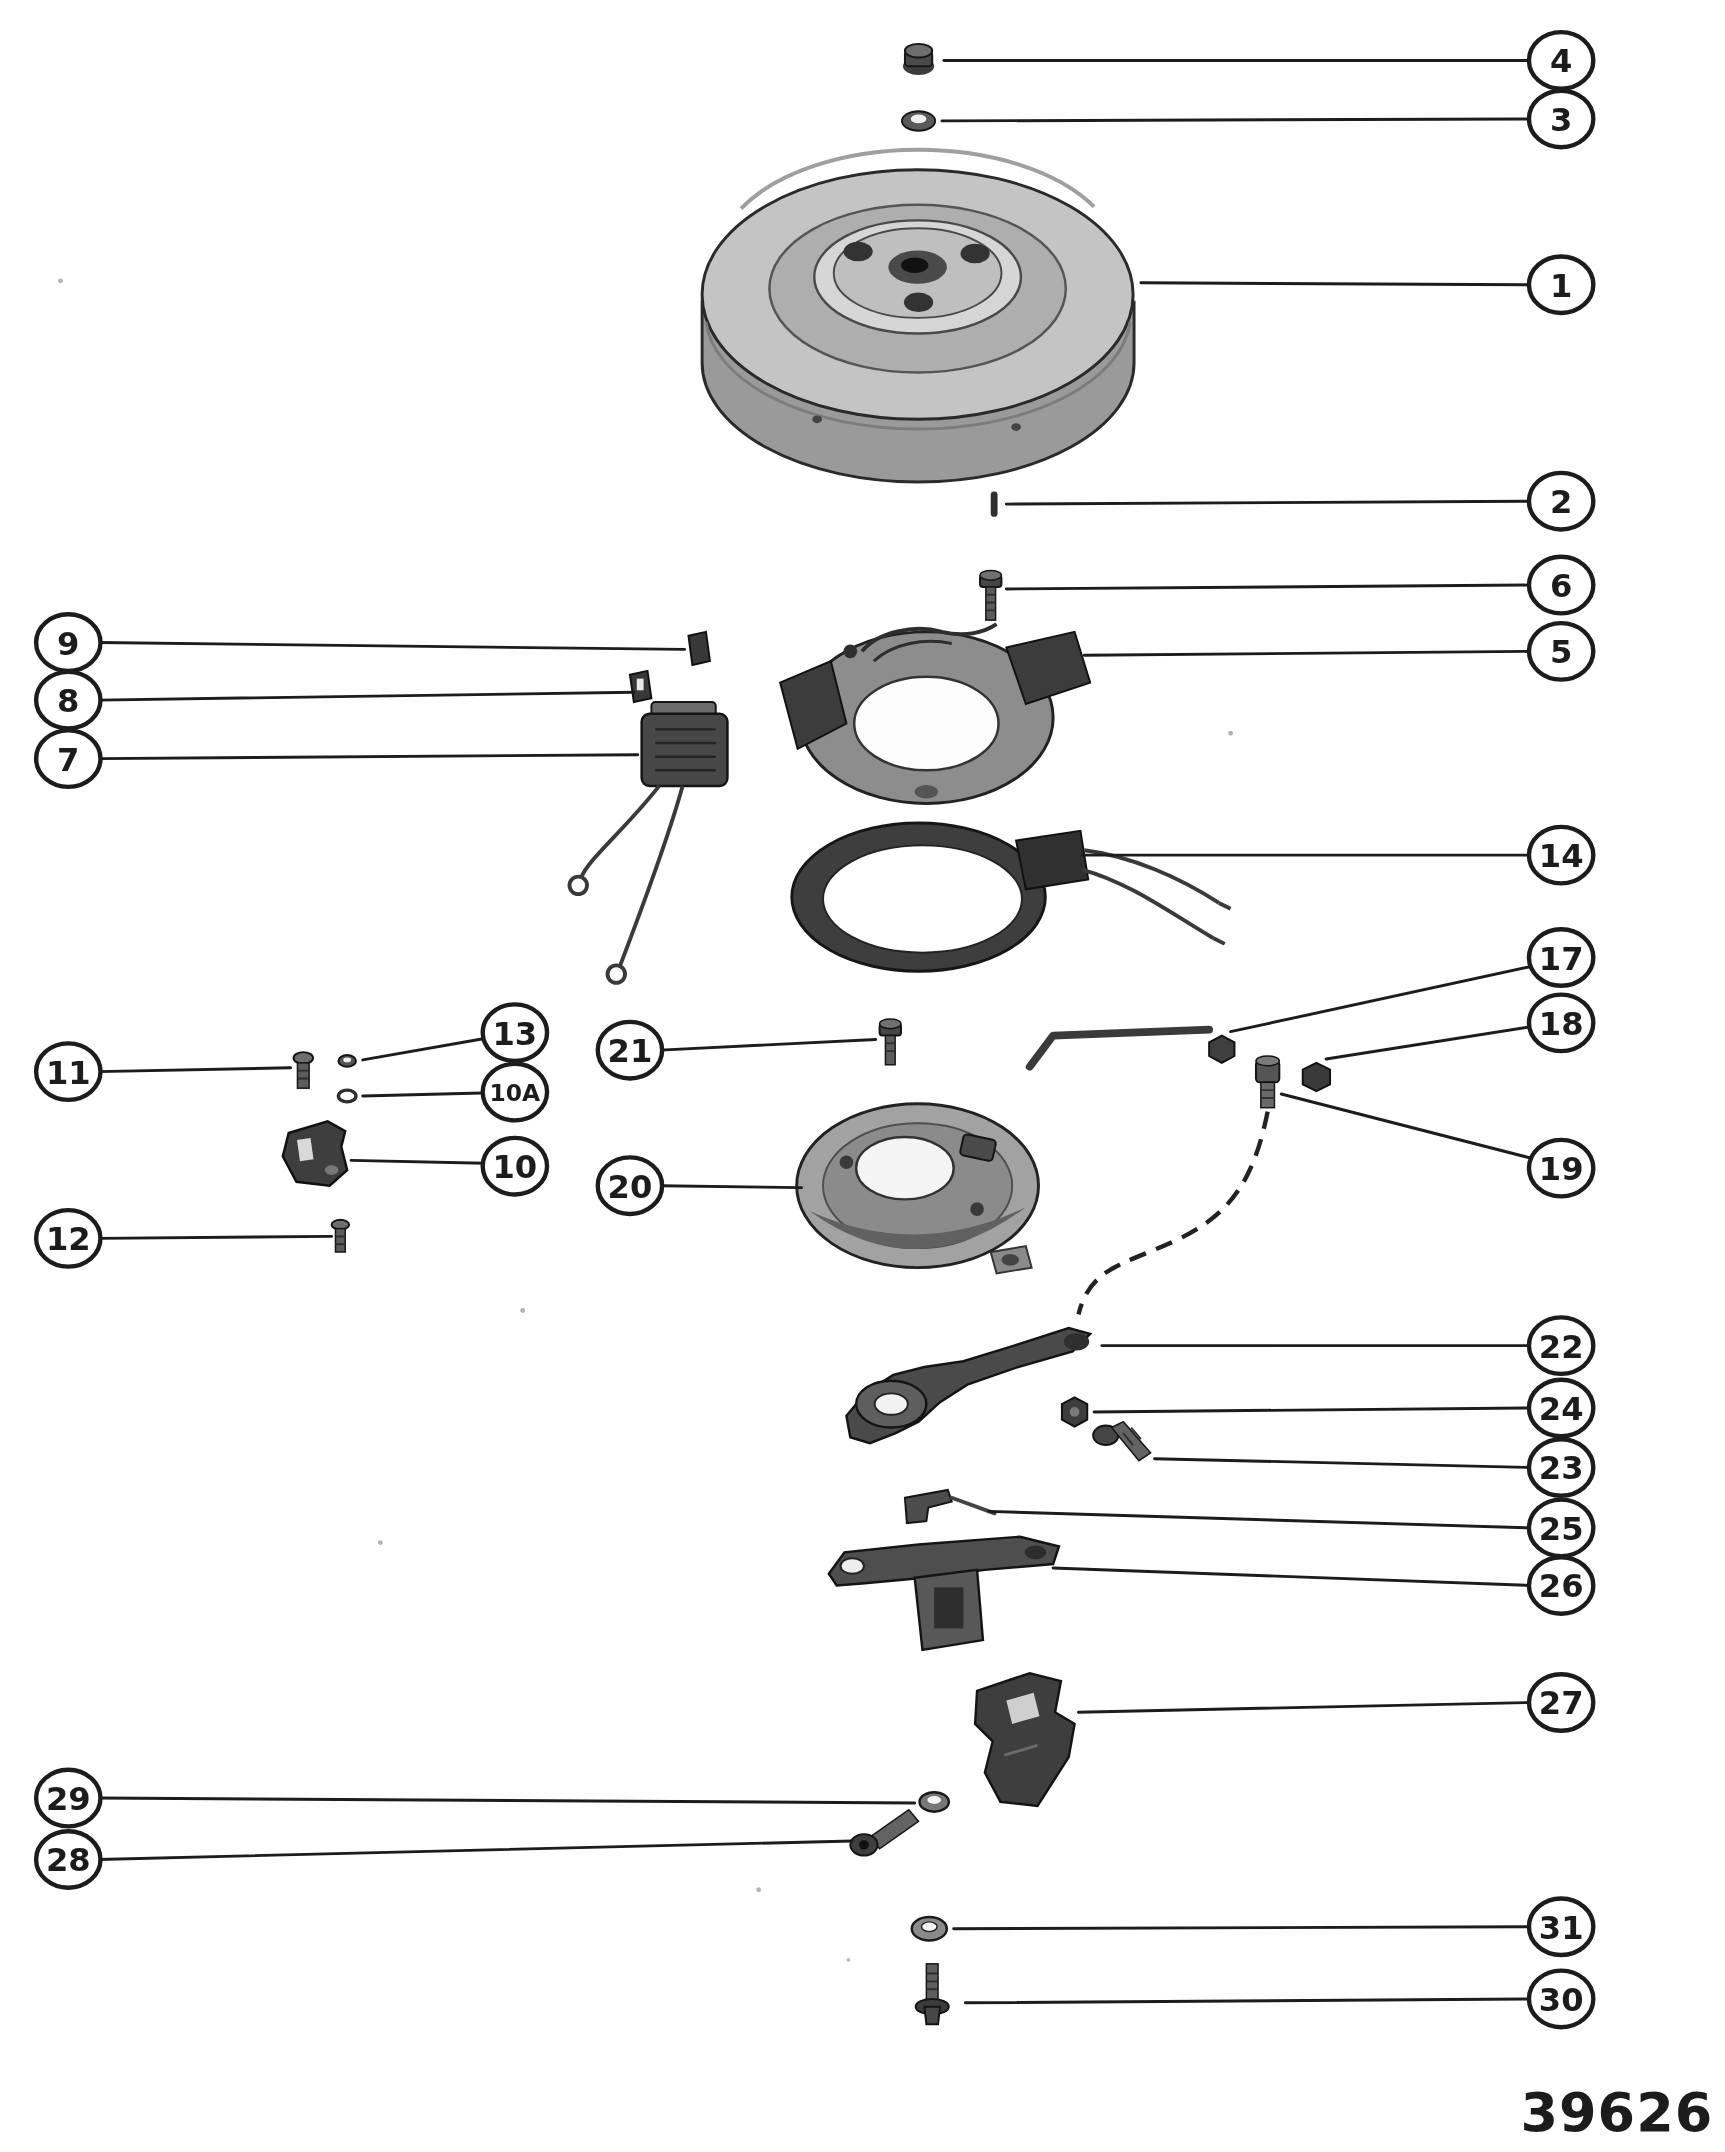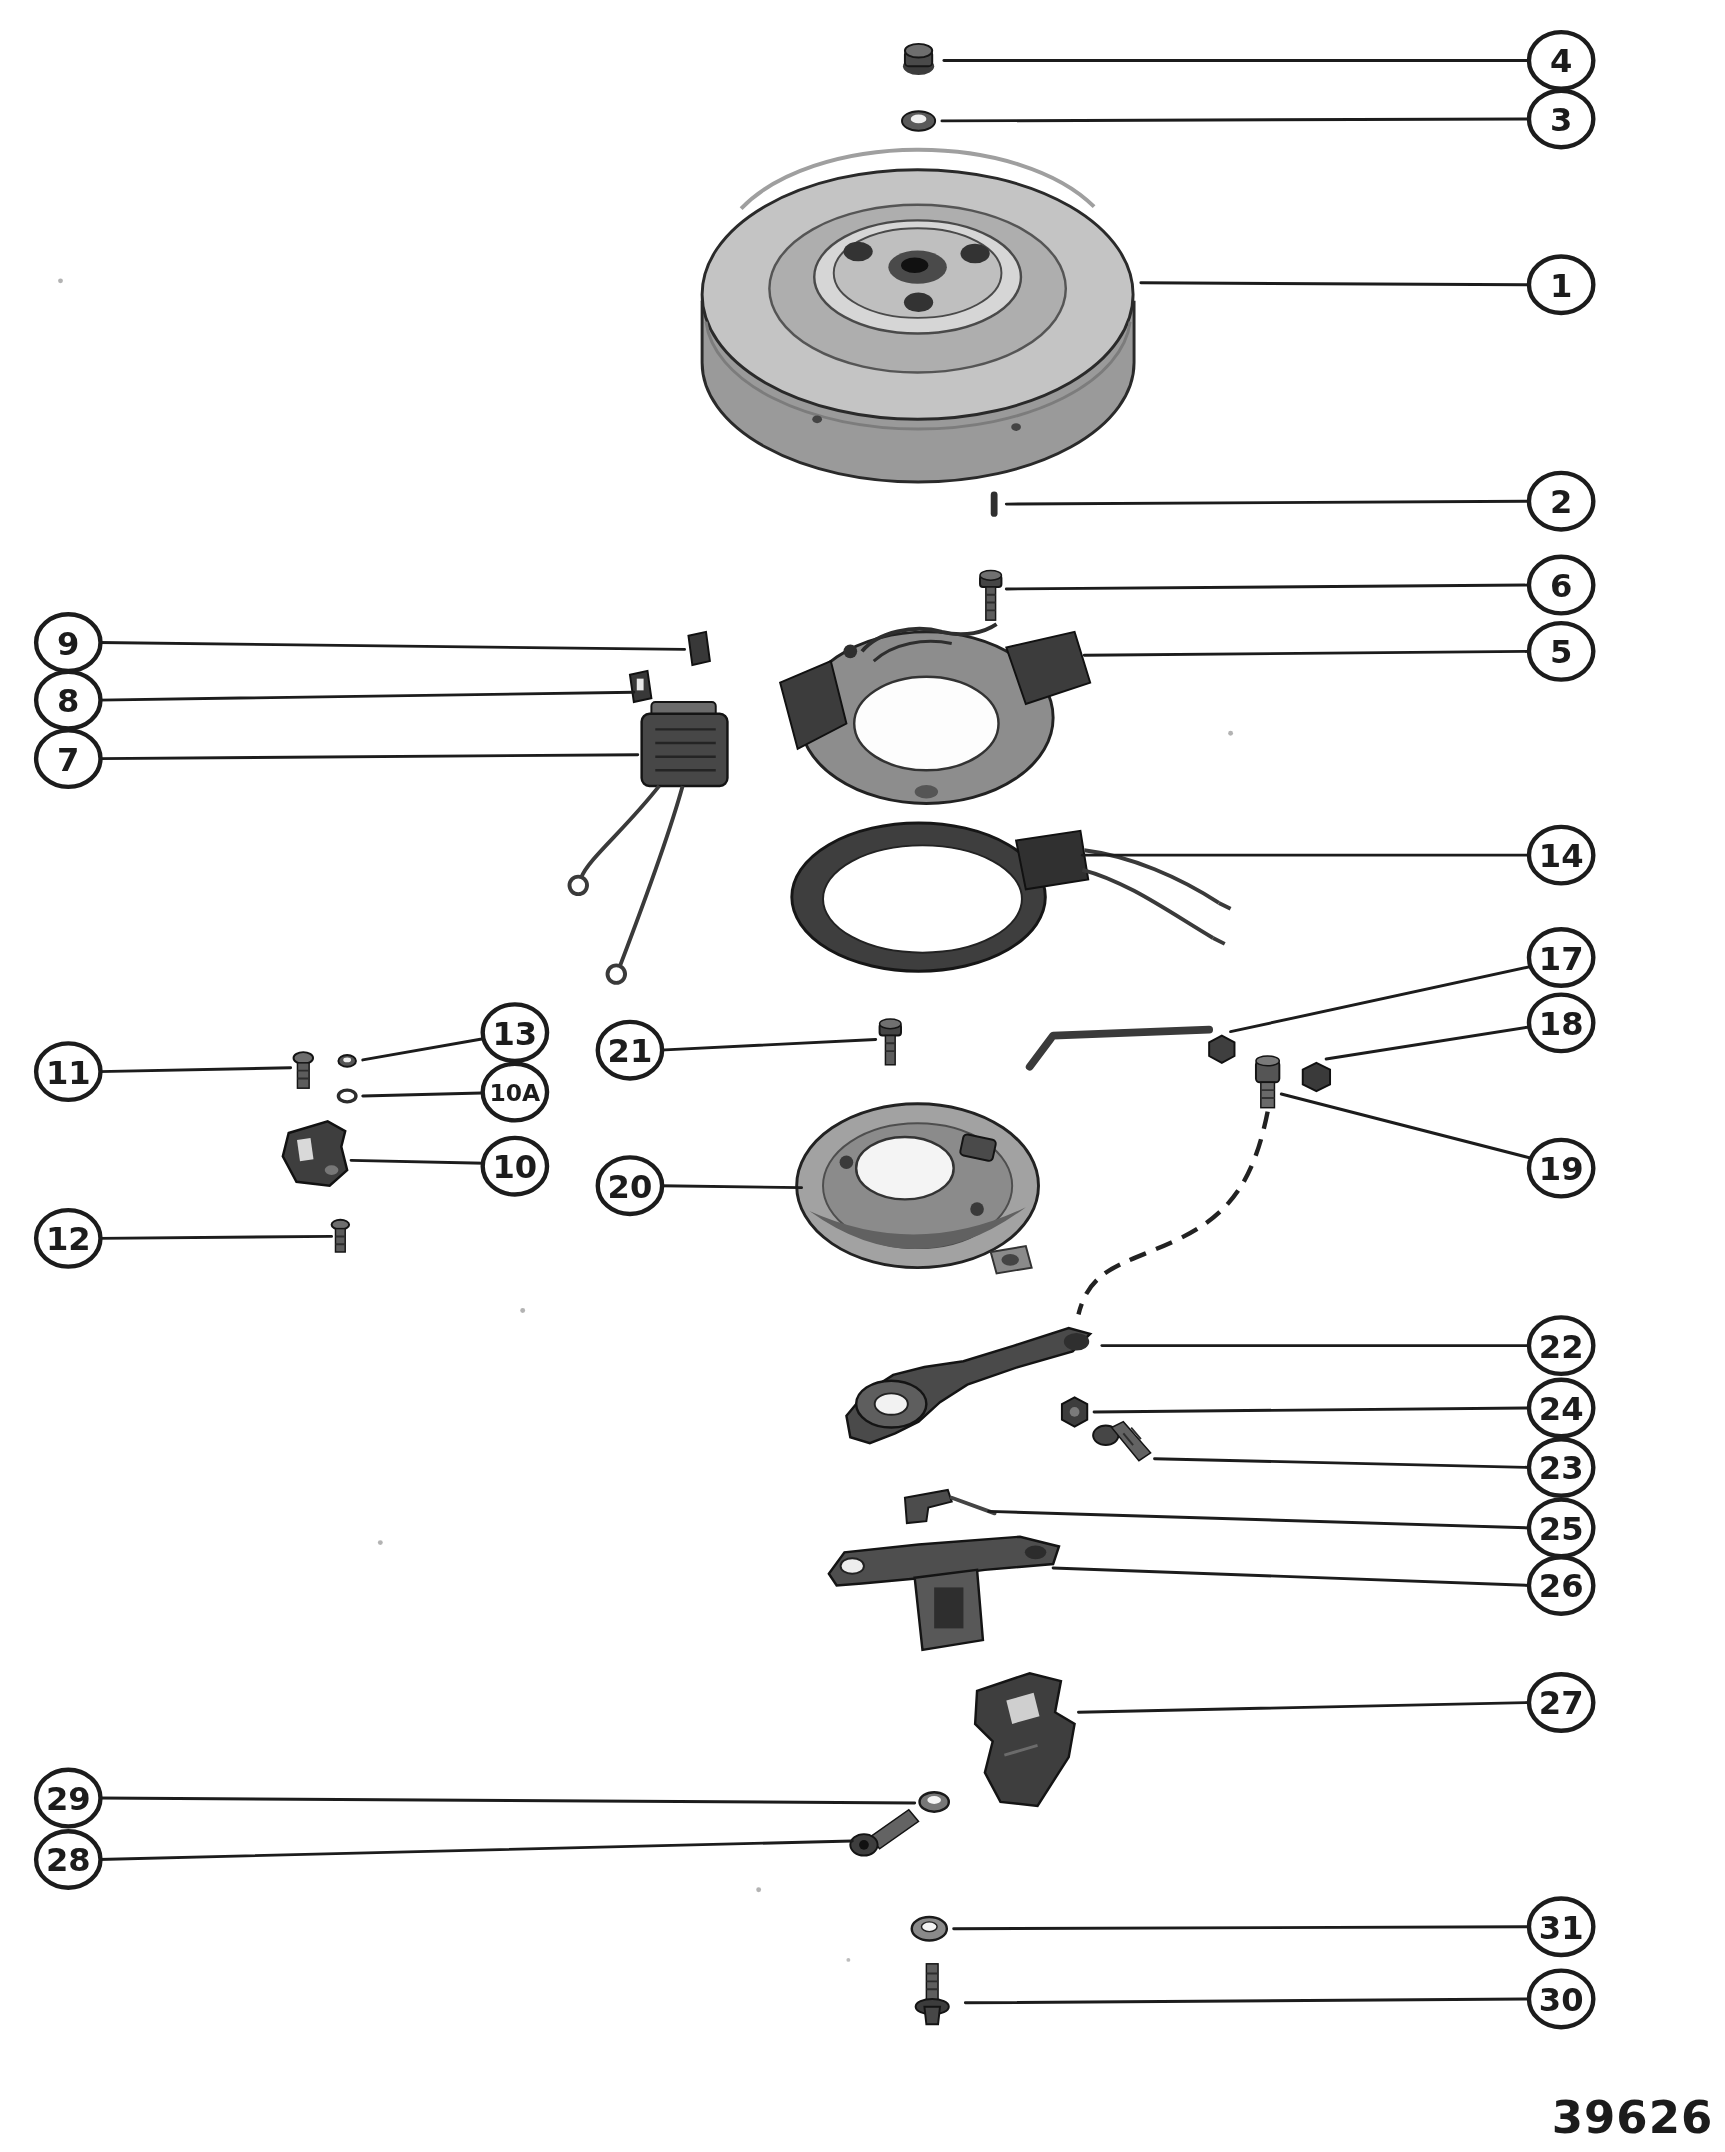--- a/index.html
+++ b/index.html
@@ -14,21 +14,21 @@
   .stage svg{position:absolute;left:0;top:0;width:100%;height:100%;}
   .leader{fill:none;stroke:var(--ink,#1c1c1c);stroke-width:3;stroke-linecap:round;stroke-linejoin:round;}
   .callout-circle{fill:#ffffff;stroke:var(--ink,#1c1c1c);stroke-width:4.5;}
   .callout-text{
     font-family:"DejaVu Sans",sans-serif;font-weight:700;font-size:33px;
     fill:var(--ink,#1c1c1c);text-anchor:middle;dominant-baseline:central;
   }
   .callout-text.small{font-size:24px;}
   .drawing-number{
     position:absolute;right:11.7px;bottom:7.8px;
-    font-family:"DejaVu Sans",sans-serif;font-weight:700;font-size:45px;
+    font-family:"DejaVu Sans",sans-serif;font-weight:700;font-size:54px;
     color:var(--ink,#1c1c1c);letter-spacing:1px;
   }
 </style>
 </head>
 <body>
 
 <div class="stage">
   <svg viewBox="0 0 1769 2207">
 
     <g>

